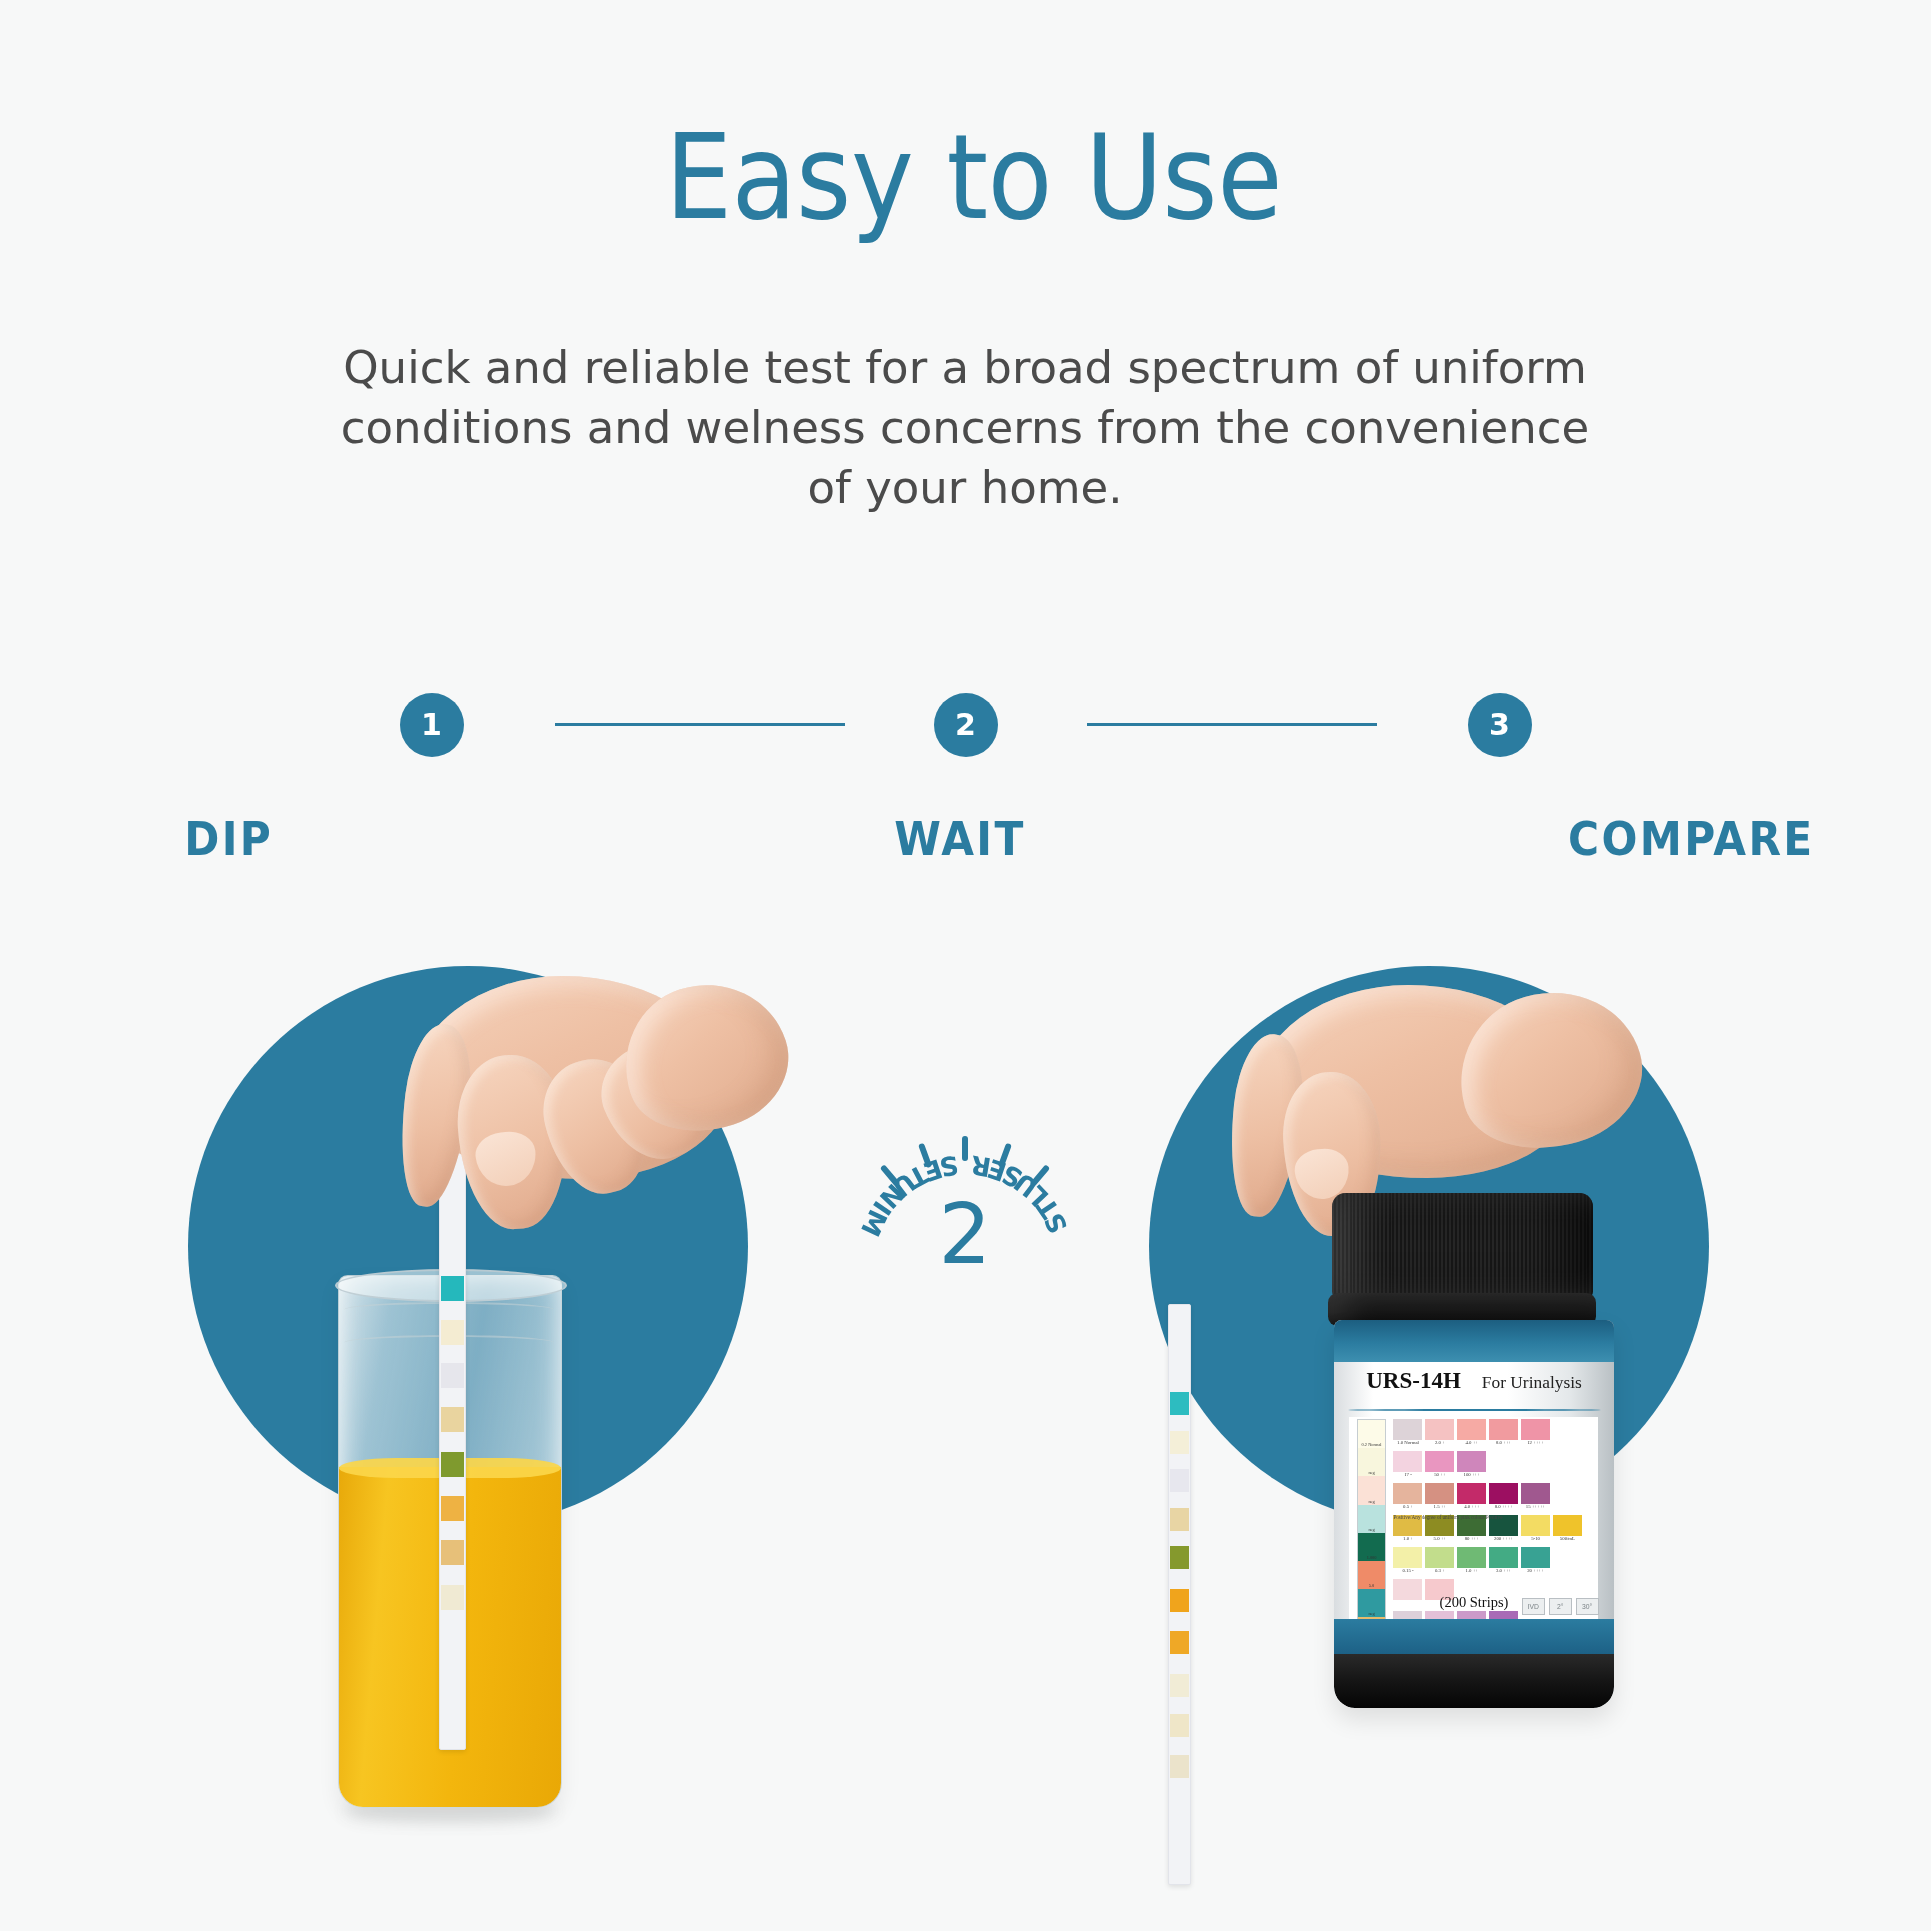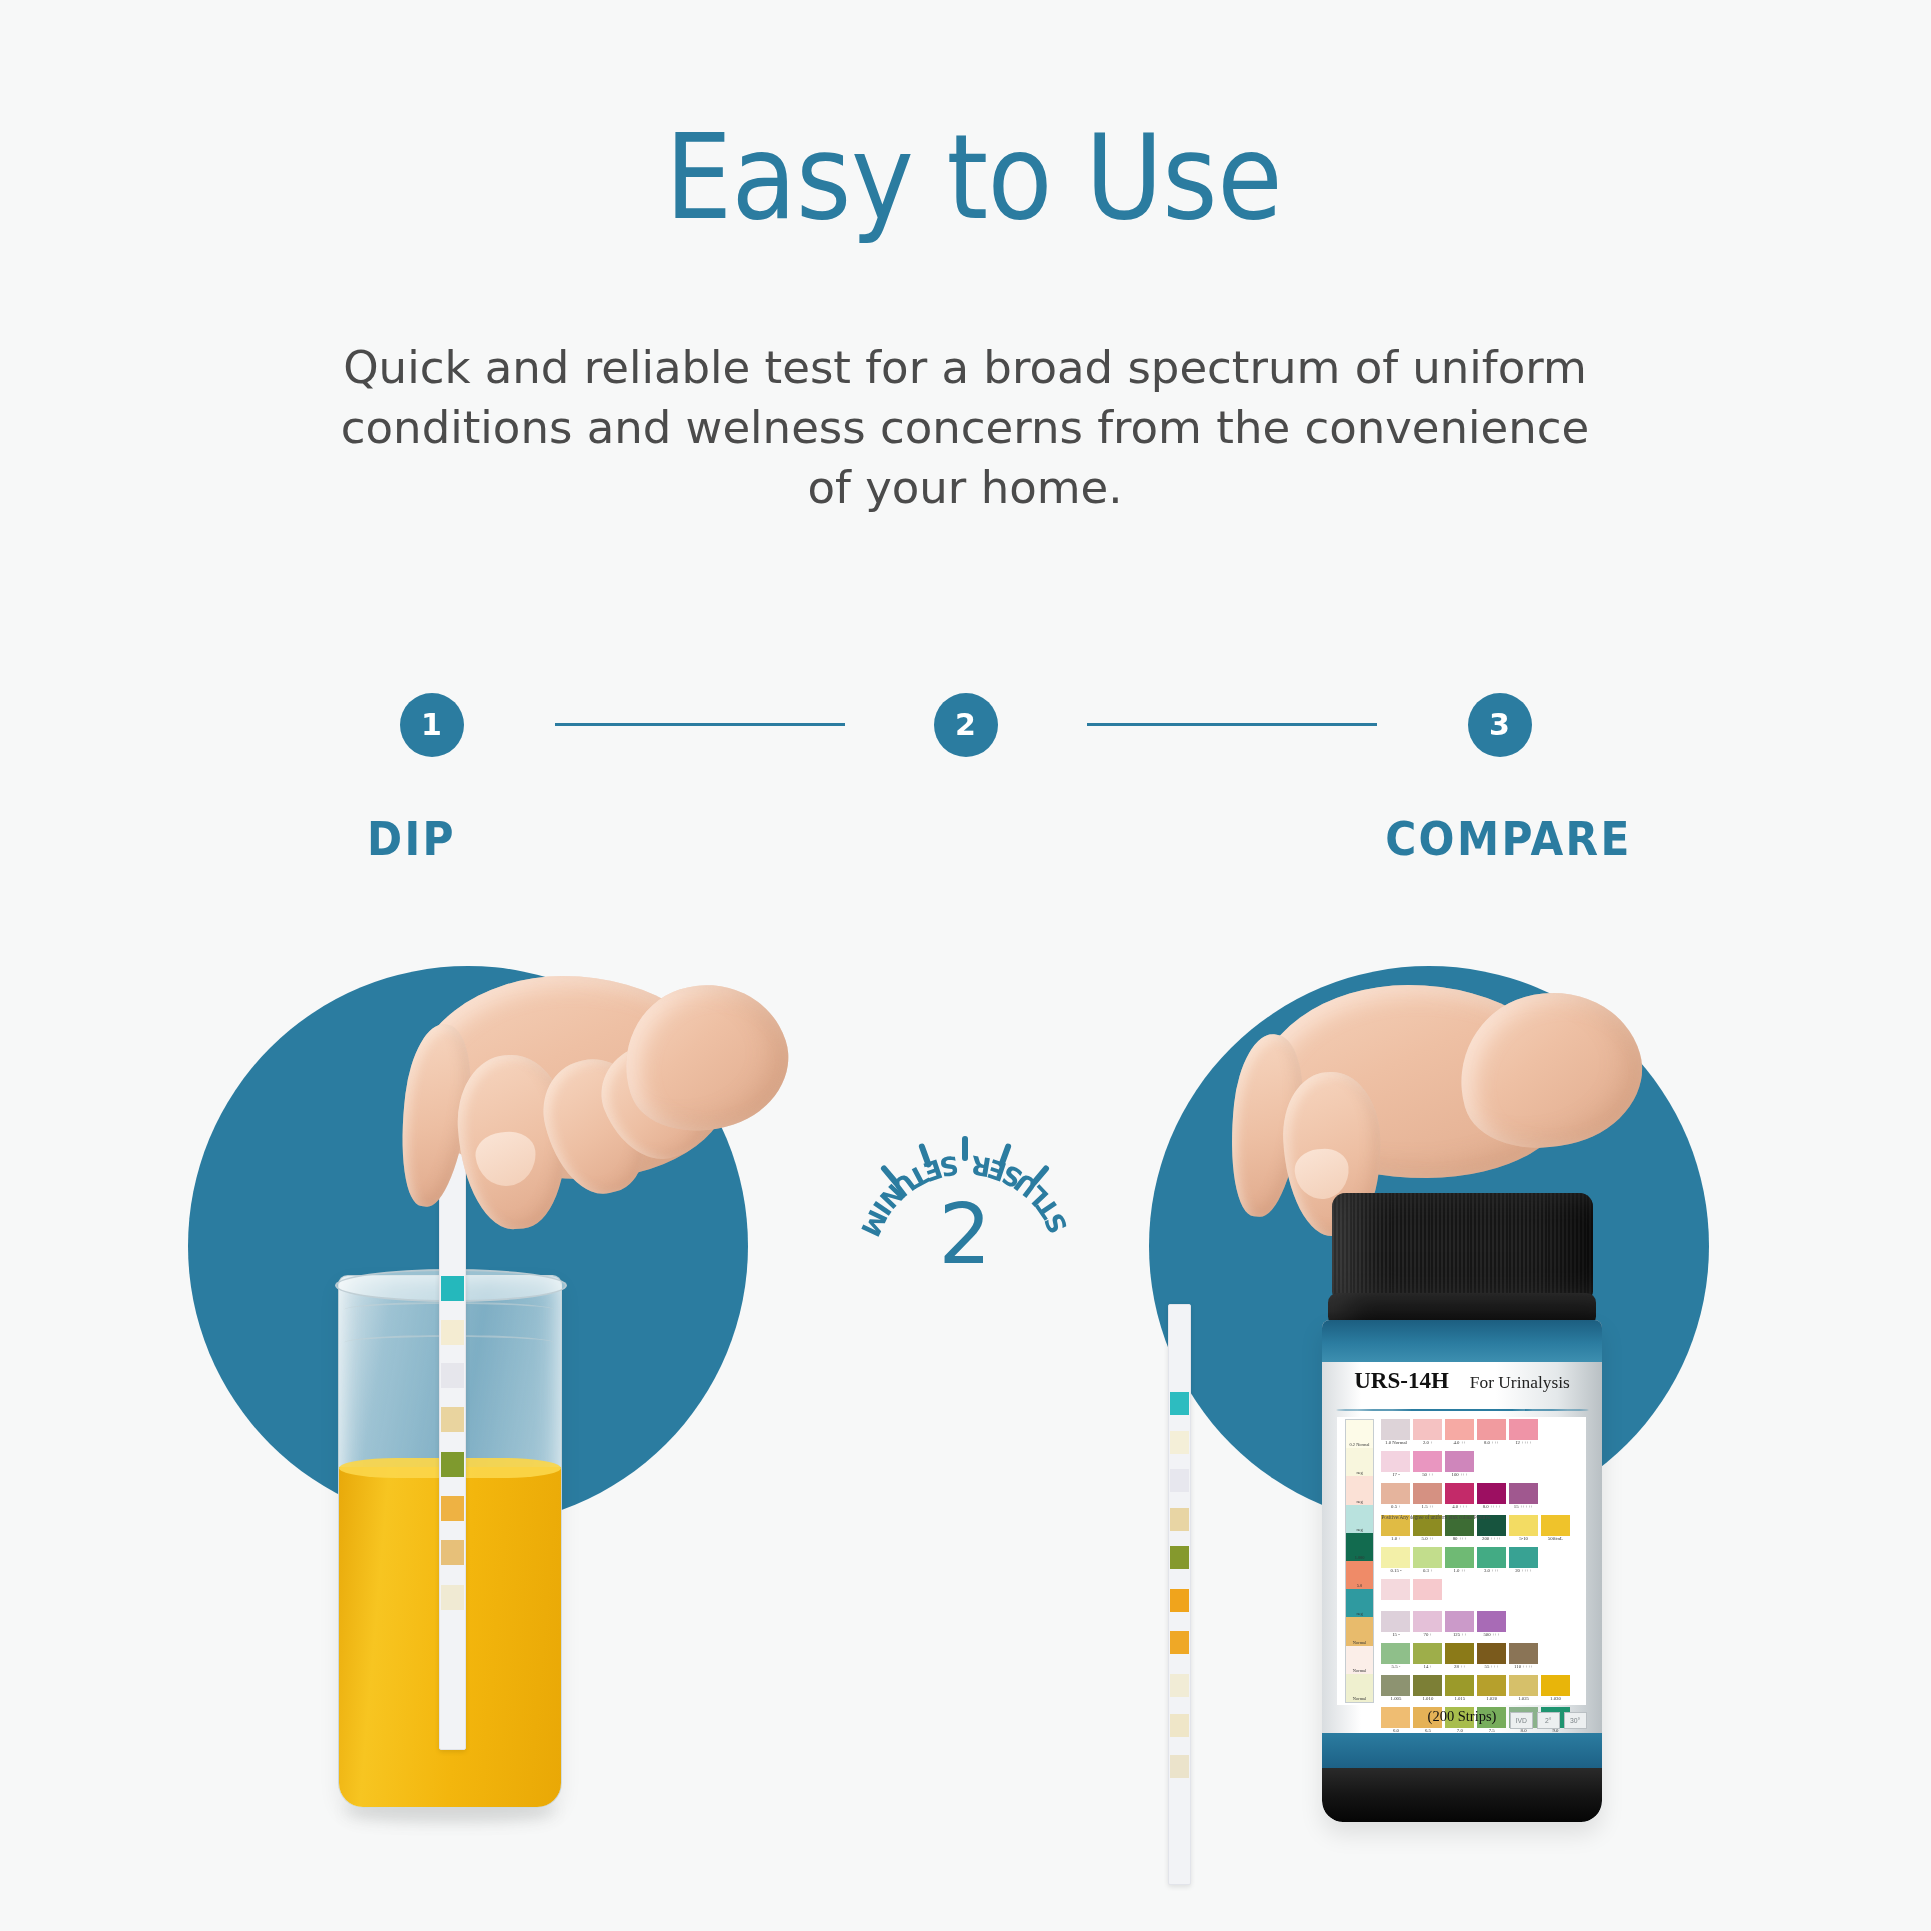--- a/index.html
+++ b/index.html
@@ -307,23 +307,23 @@
     position: absolute;
     left: 5.8px; top: 100px;
     width: 268px;
     height: 33px;
     border-radius: 9.7px;
     background: linear-gradient(180deg, #1d1d1d 0%, #111 60%, #000 100%);
     box-shadow: inset 19.3px 0 29px rgba(255,255,255,0.10);
   }
   .bottle-body {
     position: absolute;
-    left: 0; top: 127px;
+    left: 12px; top: 127px;
     width: 280px;
-    height: 502px;
+    height: 388px;
     border-radius: 7.7px 7.7px 21px 21px;
     background: linear-gradient(90deg,
         #d9dde0 0%, #ffffff 14%, #ffffff 62%, #e4e8ea 84%, #b9c0c4 100%);
     overflow: hidden;
     box-shadow: 0 11.6px 23px rgba(0,0,0,0.10);
   }
   .band-top {
     position: absolute;
     left: 0; top: 0;
     width: 100%; height: 42px;
@@ -485,20 +485,21 @@
       <div class="step-circle">
         <span>2</span>
       </div>
       <div class="step-connector conn-b"></div>
       <div class="step-circle">
         <span>3</span>
       </div>
     </div>
     <div class="labels-row">
       <div class="label-cell c1">DIP</div>
+      <div class="label-cell c2">WAIT</div>
       <div class="label-cell c3">COMPARE</div>
     </div>
   </div>
 
   <div class="panel panel-left">
     <div class="teal-circle circle-left"></div>
 
     <div class="beaker">
       <div class="beaker-shadow"></div>
       <div class="beaker-glass">

